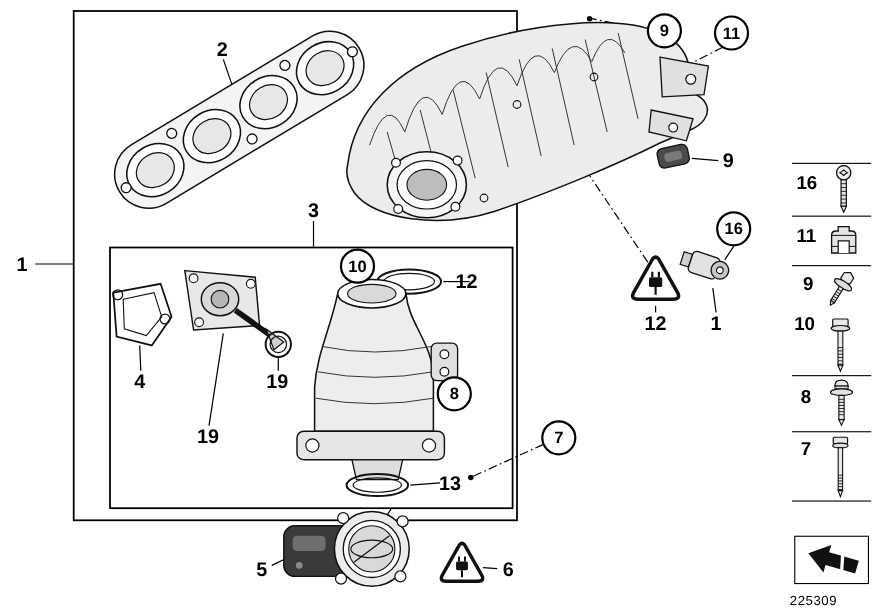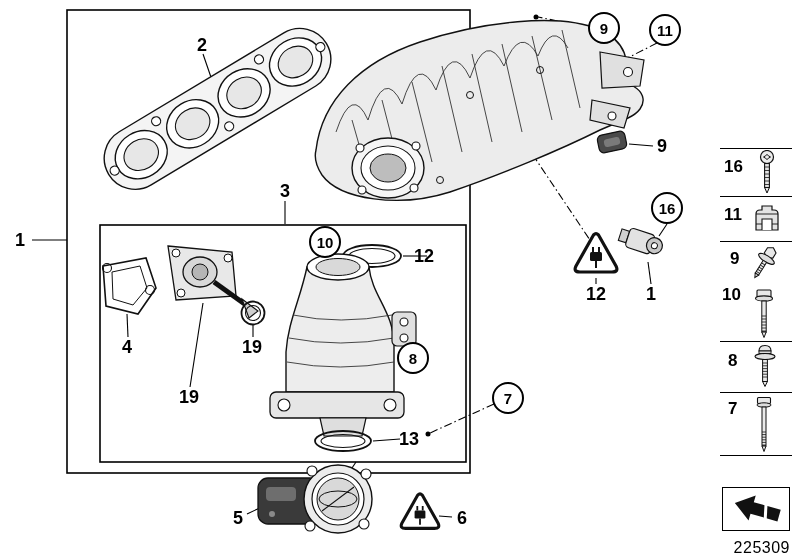--- a/index.html
+++ b/index.html
@@ -7,21 +7,21 @@
   .stage{position:relative;width:800px;height:560px;background:#fff}
   .art{position:absolute;left:0;top:0}
   .plabel{position:absolute;transform:translate(-50%,-50%);font-weight:bold;font-size:18px;line-height:1;cursor:pointer}
   .balloon{position:absolute;width:32px;height:32px;border:2px solid #000;border-radius:50%;background:#fff;
            display:flex;align-items:center;justify-content:center;font-weight:bold;font-size:15px;cursor:pointer}
   .panel-num{position:absolute;font-weight:bold;font-size:17px;line-height:1;cursor:pointer}
   .panel-line{position:absolute;left:720px;width:72px;height:0;border-top:1.6px solid #000}
   .panel-icon{position:absolute}
   .arrow-box{position:absolute;left:722px;top:487px;width:68px;height:44px;border:1.6px solid #000;
              display:flex;align-items:center;justify-content:center;background:#fff}
-  .docnum{position:absolute;left:718px;top:539px;width:72px;text-align:right;font-size:16px;letter-spacing:.5px}
+  .docnum{position:absolute;left:718px;top:539px;width:72px;font-size:12px;letter-spacing:.5px}
 </style>
 </head>
 <body>
 
 <div class="stage">
 
   <svg class="art" width="800" height="560" viewBox="0 0 800 560">
 
     <g>
       <rect x="67" y="10" width="403" height="463" fill="none" stroke="#000" stroke-width="1.6"></rect>

